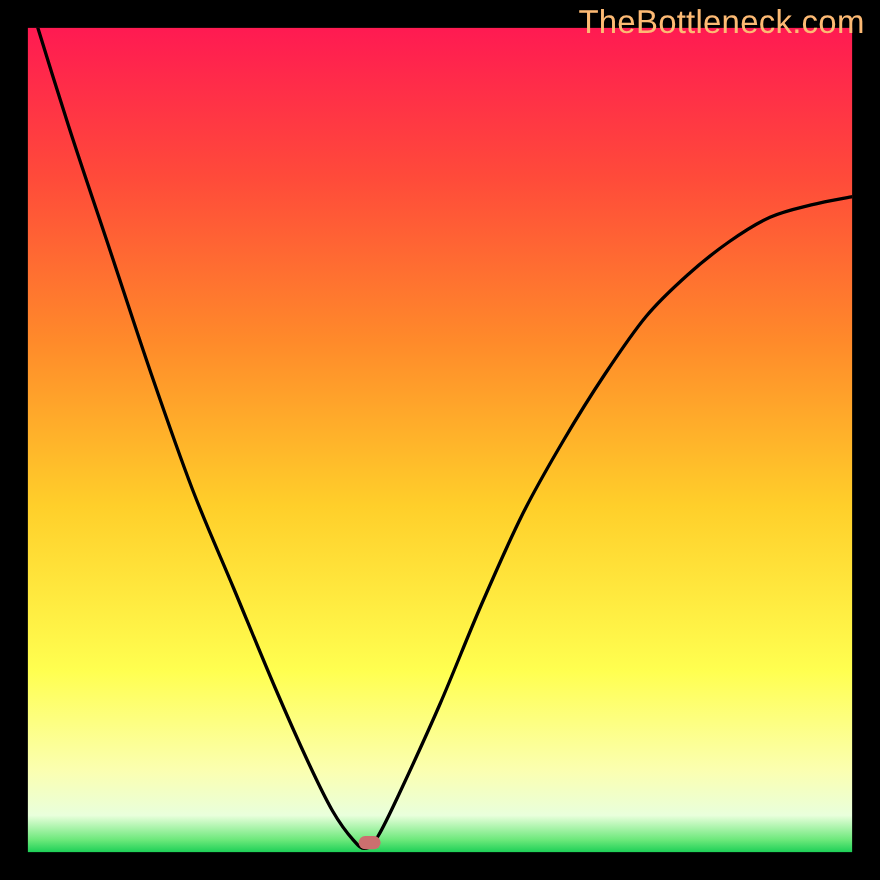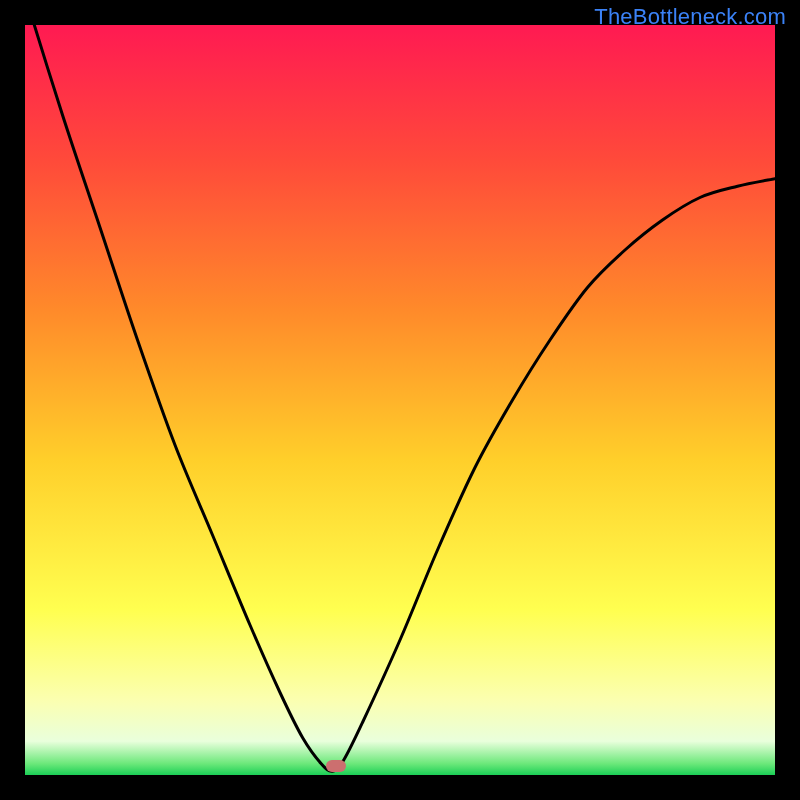--- a/index.html
+++ b/index.html
@@ -16,22 +16,22 @@
     left: 25px;
     top: 25px;
     width: 750px;
     height: 750px;
     overflow: hidden;
   }
   .watermark {
     position: absolute;
     top: 4px;
     right: 14px;
-    color: #3b82f6;
-    font-size: 22px;
+    color: #fdba74;
+    font-size: 30px;
     font-weight: 500;
     letter-spacing: 0.2px;
   }
   .marker {
     position: absolute;
     width: 20px;
     height: 12px;
     border-radius: 6px;
     transform: translate(-50%, -50%);
   }

